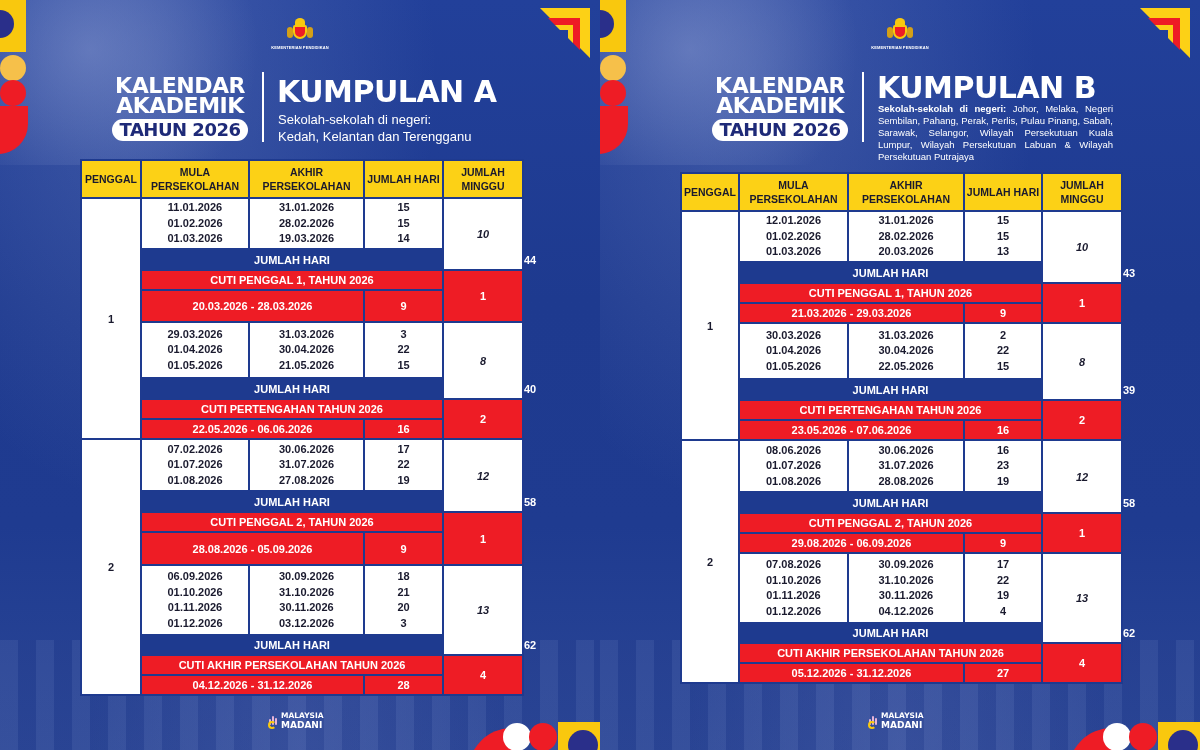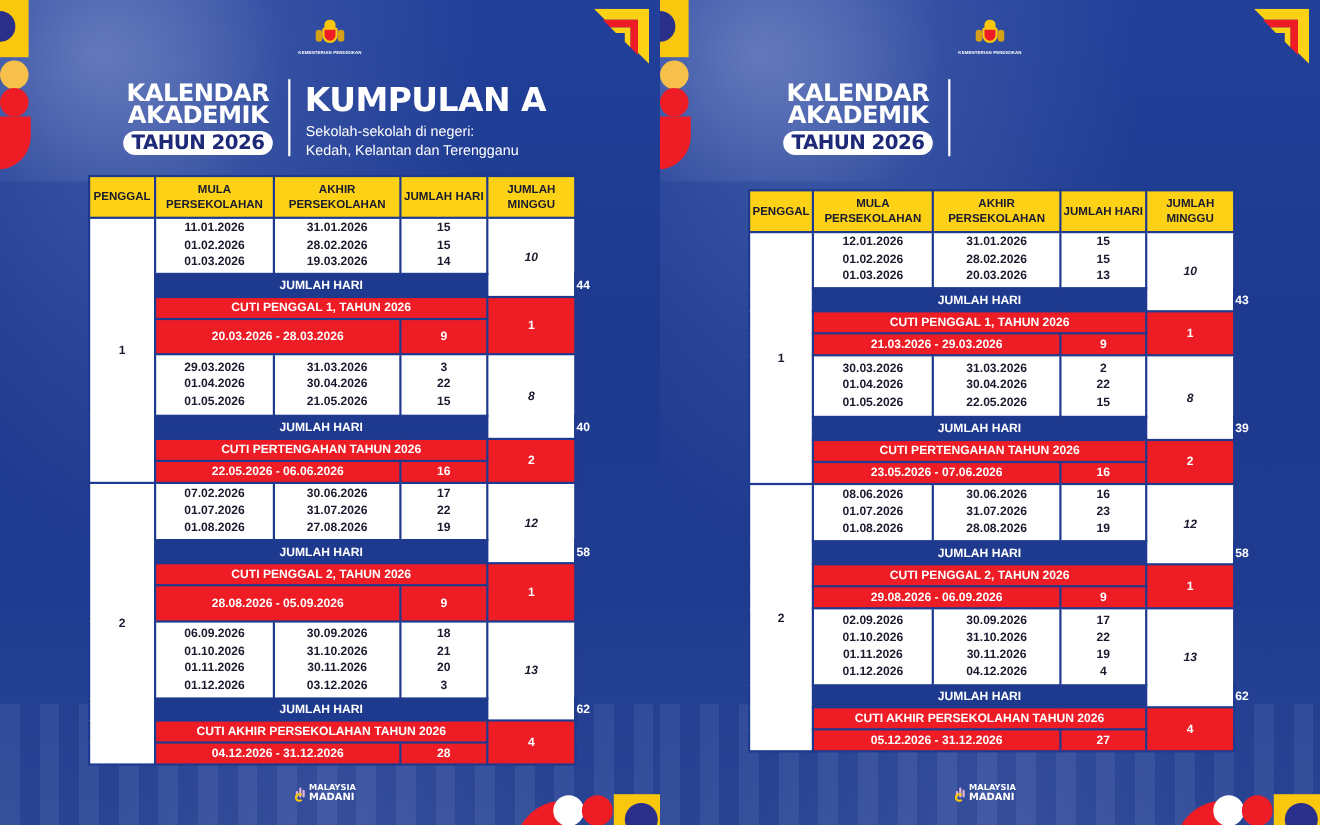--- a/index.html
+++ b/index.html
@@ -305,20 +305,24 @@
         <div class="lion-r"></div>
     </div>
     <div class="ministry">KEMENTERIAN PENDIDIKAN</div>
   </div>
   <div class="title-block">
     <div class="t1">KALENDAR</div>
     <div class="t2">AKADEMIK</div>
     <div class="t3">TAHUN 2026</div>
   </div>
   <div class="divider"></div>
+  <div class="kumpulan" style="top:72px;">KUMPULAN B</div>
+  <div class="states-b">
+    <b>Sekolah-sekolah di negeri:</b><span> Johor, Melaka, Negeri Sembilan, Pahang, Perak, Perlis, Pulau Pinang, Sabah, Sarawak, Selangor, Wilayah Persekutuan Kuala Lumpur, Wilayah Persekutuan Labuan &amp; Wilayah Persekutuan Putrajaya</span>
+  </div>
 
   <table class="cal" style="left:80px; top:172px; width:441px;">
     <colgroup>
         <col style="width:58px">
         <col style="width:109px">
         <col style="width:116px">
         <col style="width:78px">
         <col style="width:80px">
       </colgroup>
     <tbody>
@@ -429,21 +433,21 @@
       <td class="red" colspan="3">CUTI PENGGAL 2, TAHUN 2026</td>
       <td class="weeks-red" rowspan="2">1</td>
     </tr>
     <tr style="height:20px">
       <td class="red" colspan="2">29.08.2026 - 06.09.2026</td>
       <td class="red">9</td>
     </tr>
 
     <tr style="height:70px">
       <td class="white dates">
-            <div>02.09.2026</div>
+            <div>07.08.2026</div>
             <div>01.10.2026</div>
             <div>01.11.2026</div>
             <div>01.12.2026</div>
           </td>
       <td class="white dates">
             <div>30.09.2026</div>
             <div>31.10.2026</div>
             <div>30.11.2026</div>
             <div>04.12.2026</div>
           </td>

